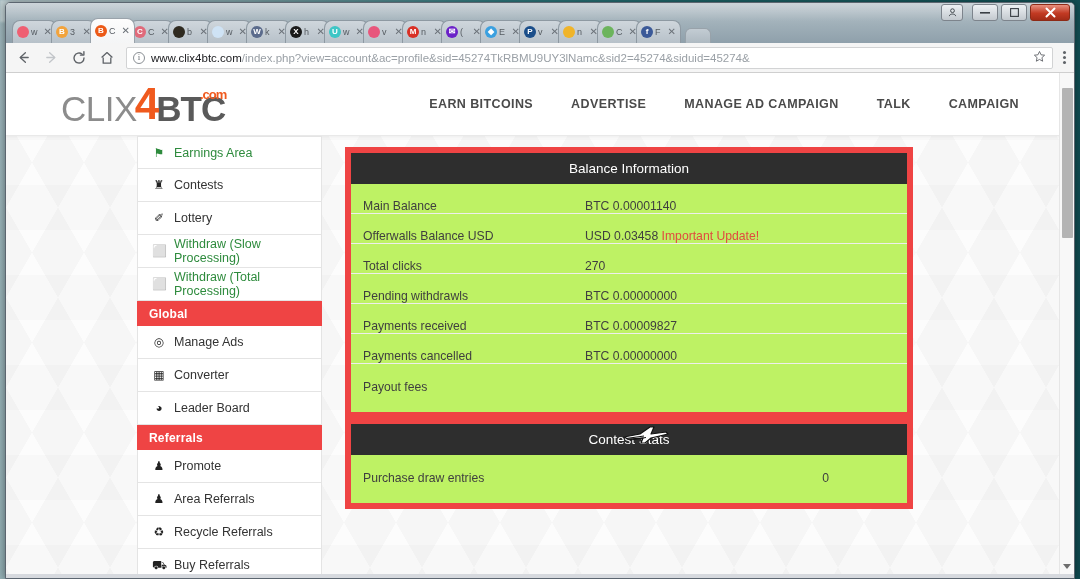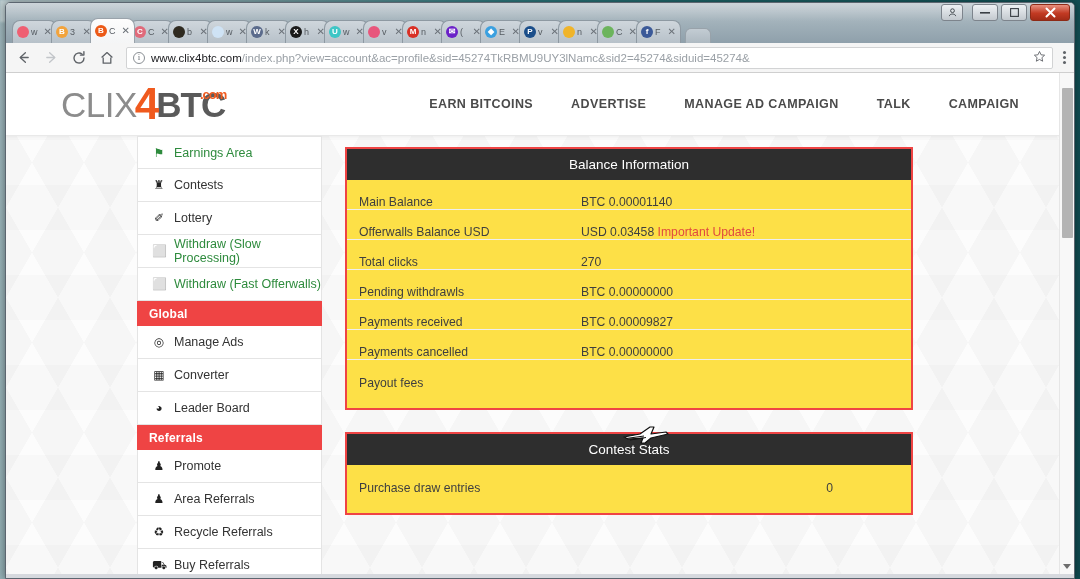--- a/index.html
+++ b/index.html
@@ -146,21 +146,21 @@
   
   .siteheader {
     position: relative;
     height: 63px;
     background: #fff;
     border-bottom: 1px solid #e9e9e9;
     display: flex; align-items: center;
     padding-left: 55px;
     box-shadow: 0 1px 2px rgba(0,0,0,.04);
   }
-  .logo { font-size: 35px; letter-spacing: -1px; line-height: 1; position: relative; display:flex; align-items:center;}
+  .logo { font-size: 35px; letter-spacing: -1px; line-height: 1; position: relative; display:flex; align-items:flex-end;}
   .logo .lx { color: #8c8c8c; font-weight: 300; font-family:"Liberation Sans", sans-serif; letter-spacing:-0.5px;}
   .logo .l4 { color: #f05a1e; font-weight: 700; margin: 0 -2px; font-size: 44px; position:relative; z-index:2;}
   .logo .lb { color: #5a5a5a; font-weight: 700; letter-spacing:-1px;}
   .logo .ldot {
     color: #f05a1e; font-size: 13px; font-weight: 700;
     position: absolute; right: -1px; top: 6px;
   }
   .mainnav { margin-left: auto; margin-right: 55px; display: flex; gap: 38px; }
   .mainnav a {
     font-size: 12.5px; font-weight: bold; color: #4a4a4a;
@@ -183,21 +183,21 @@
   .sb-item.green .sbicon { color: #2e8b3d; }
   .sb-head {
     background: #ef4444; color: #fff; height: 25px;
     display: flex; align-items: center; padding-left: 12px;
     font-size: 12px; font-weight: bold; letter-spacing:.2px;
   }
   .sb-clip { overflow: hidden; }
 
   
   .main { margin-left: 23px; width: 568px; padding-top: 11px; }
-  .panel { background: #fde047; border: 2px solid #ef4444; margin-bottom: 22px; }
+  .panel { background: #bef264; border: 6px solid #ef4444; margin-bottom: 0; }
   .panel-head {
     background: #2e2e2e; color: #fff; text-align: center;
     height: 31px; display: flex; align-items: center; justify-content: center;
     font-size: 13.5px;
   }
   .row {
     display: flex; align-items: flex-end;
     height: 30px; border-bottom: 1px solid #eeeeee;
     font-size: 12.2px; color: #3f3f3f; padding: 0 12px;
   }
@@ -422,21 +422,21 @@
           <div class="sb-item">
             <span class="sbicon">✐</span>
             <span>Lottery</span>
           </div>
           <div class="sb-item green">
             <span class="sbicon">⬜</span>
             <span>Withdraw (Slow Processing)</span>
           </div>
           <div class="sb-item green">
             <span class="sbicon">⬜</span>
-            <span>Withdraw (Fast Offerwalls)</span>
+            <span>Withdraw (Total Processing)</span>
           </div>
           <div class="sb-head">Global</div>
           <div class="sb-item">
             <span class="sbicon">◎</span>
             <span>Manage Ads</span>
           </div>
           <div class="sb-item">
             <span class="sbicon">▦</span>
             <span>Converter</span>
           </div>

